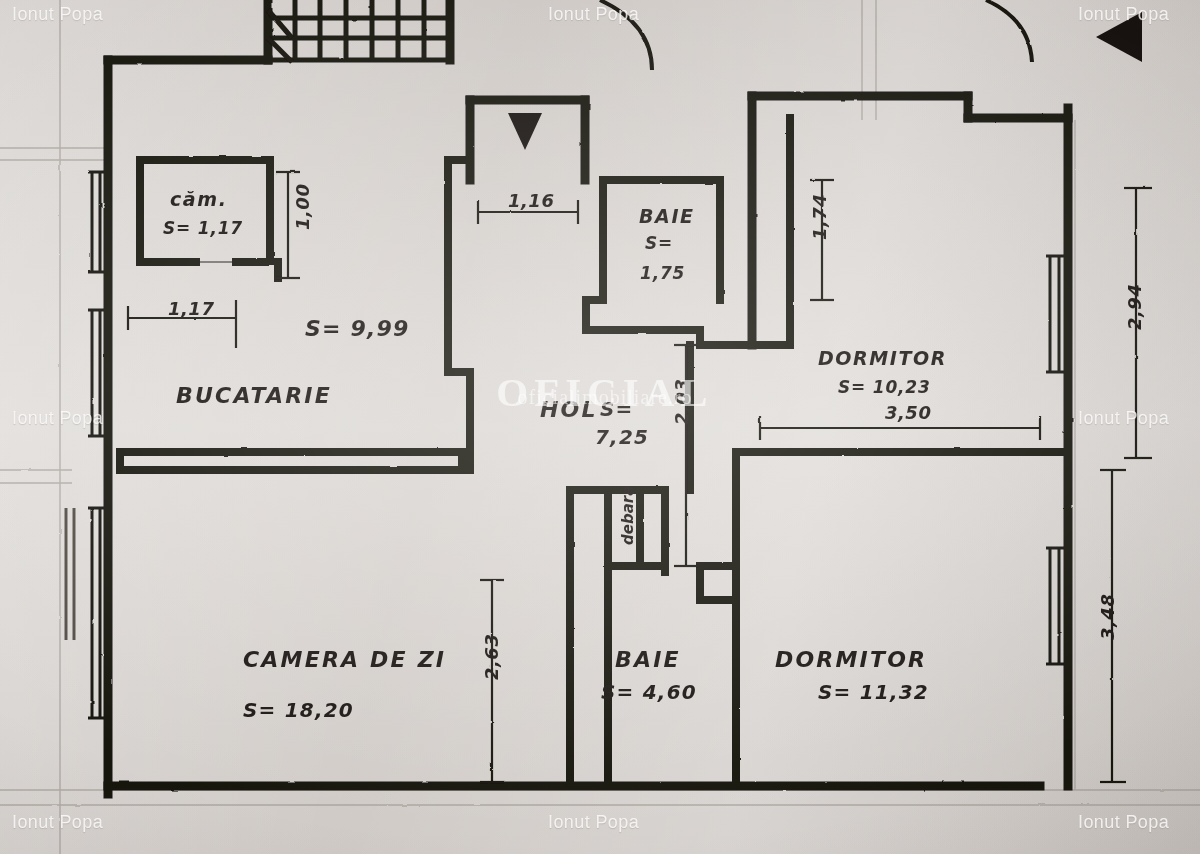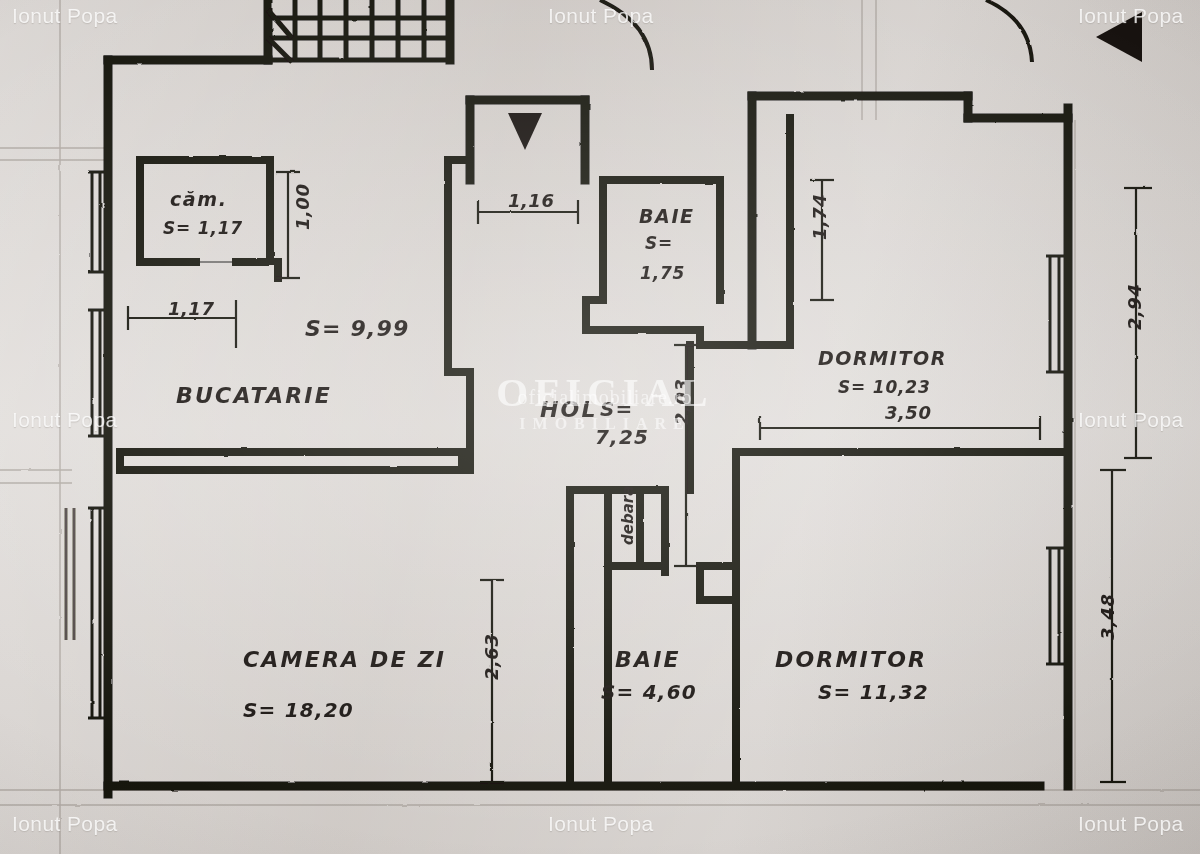--- a/index.html
+++ b/index.html
@@ -28,21 +28,21 @@
     position:absolute;inset:0;
     background:radial-gradient(130% 105% at 48% 44%, rgba(255,255,255,0.22) 0%, rgba(255,255,255,0.0) 52%, rgba(60,52,46,0.16) 100%);
     pointer-events:none;
   }
   svg#plan{position:absolute;left:0;top:0;width:1200px;height:854px;}
 
   
   .wm-small{
     position:absolute;
     font-family:"Liberation Sans", sans-serif;
-    font-size:21px;
+    font-size:18px;
     color:rgba(255,255,255,0.80);
     letter-spacing:0.4px;
     white-space:nowrap;
     pointer-events:none;
     text-shadow:0 1px 1px rgba(120,112,105,0.25);
   }
   #wm-center{
     position:absolute;
     left:455px;top:368px;
     width:300px;
@@ -353,21 +353,20 @@
     <div class="ptxt dim" style="left:481px;top:680px;transform:rotate(-90deg);transform-origin:0 0;">2,63</div>
     <div class="ptxt dim" style="left:1124px;top:330px;transform:rotate(-90deg);transform-origin:0 0;">2,94</div>
     <div class="ptxt dim" style="left:1097px;top:640px;transform:rotate(-90deg);transform-origin:0 0;">3,48</div>
   </div>
 
   <div id="vign"></div>
 
   <div id="wm-center">
     <div class="wmc-main">OFICIAL</div>
     <div class="wmc-dom">oficialimobiliare.ro</div>
-    <div class="wmc-sub">IMOBILIARE</div>
   </div>
 
   <div id="wm-tiles">
       <div class="wm-small" style="left: 12px; top: 4px;">Ionut Popa</div>
       <div class="wm-small" style="left: 548px; top: 4px;">Ionut Popa</div>
       <div class="wm-small" style="left: 1078px; top: 4px;">Ionut Popa</div>
       <div class="wm-small" style="left: 12px; top: 408px;">Ionut Popa</div>
       <div class="wm-small" style="left: 1078px; top: 408px;">Ionut Popa</div>
       <div class="wm-small" style="left: 12px; top: 812px;">Ionut Popa</div>
       <div class="wm-small" style="left: 548px; top: 812px;">Ionut Popa</div>

